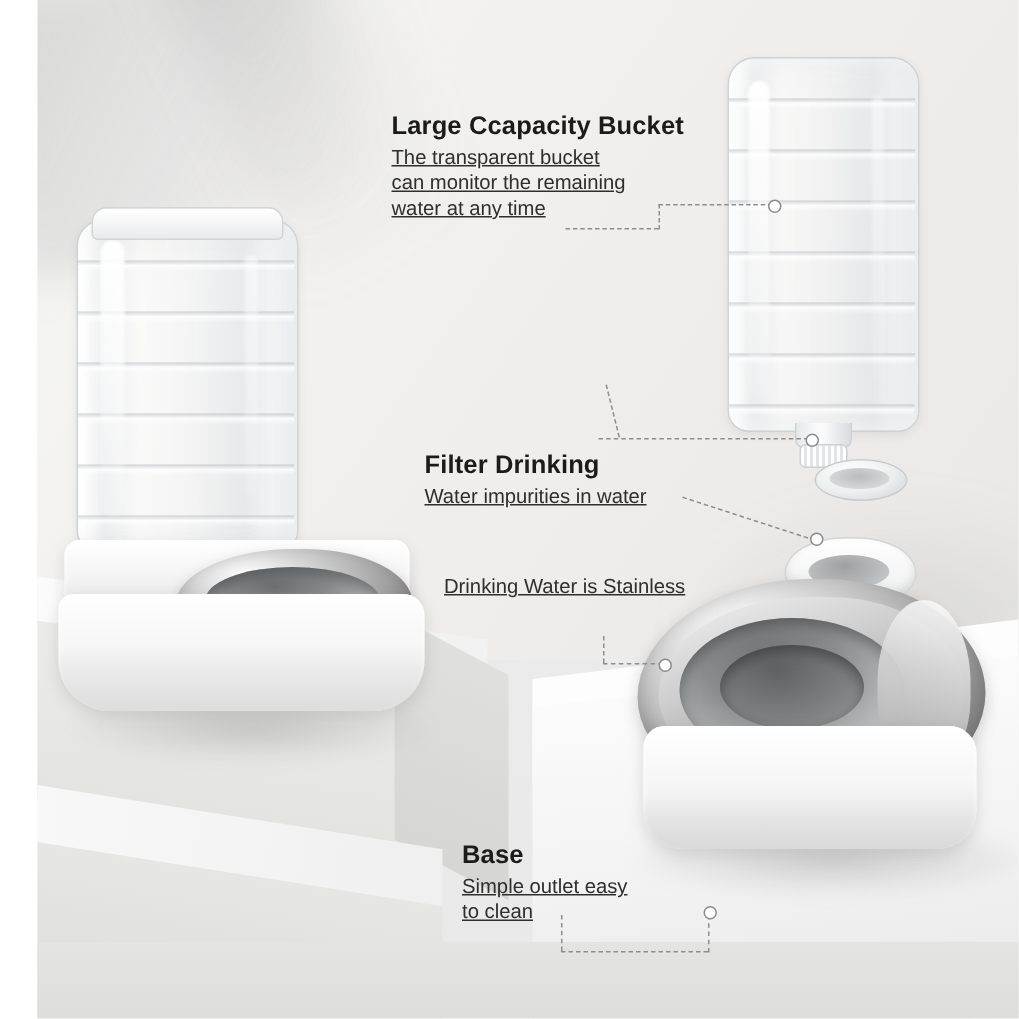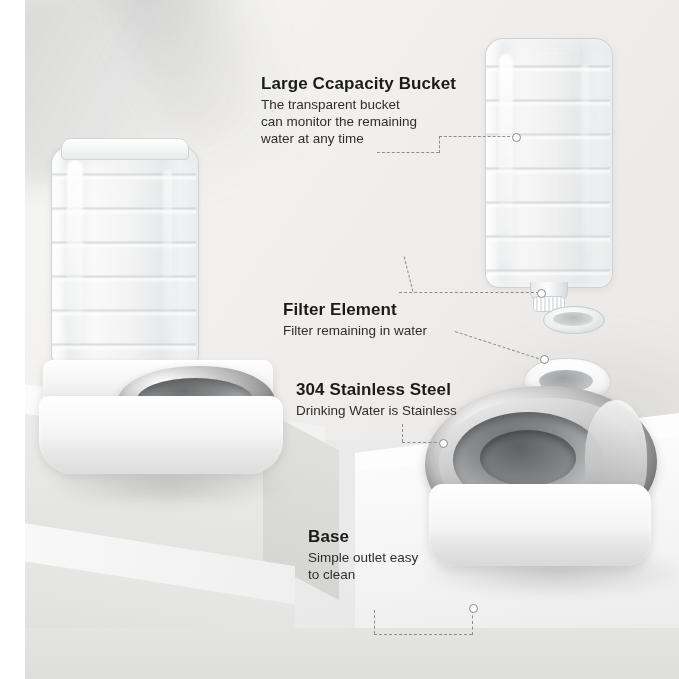--- a/index.html
+++ b/index.html
@@ -186,20 +186,21 @@
     font-weight: bold;
     color: #1b1b1b;
     letter-spacing: 0.1px;
     white-space: nowrap;
   }
   .callout .sub {
     font-size: 13.5px;
     color: #2e2e2e;
     line-height: 1.25;
     margin-top: 3px;
+    text-decoration: underline;
   }
   .leader {
     position: absolute;
     border-bottom: 1.3px dashed #8d8d8d;
   }
   .leader-v {
     position: absolute;
     border-left: 1.3px dashed #8d8d8d;
   }
   .dot {
@@ -321,35 +322,34 @@
   <div class="leader" style="left:352px; top:152px; width:62px;"></div>
   <div class="leader-v" style="left:414px; top:136px; height:17px;"></div>
   <div class="leader" style="left:414px; top:136px; width:76px;"></div>
   <div class="dot" style="left:487px; top:133px;"></div>
 
   <div class="leader-v" style="left:383px; top:256px; height:36px; transform:rotate(-14deg);"></div>
   <div class="leader" style="left:374px; top:292px; width:140px;"></div>
   <div class="dot" style="left:512px; top:289px;"></div>
 
   <div class="callout" style="left:258px; top:300px; width:230px;">
-    <div class="title">Filter Element</div>
-    <div class="sub">Filter remaining in water</div>
+    <div class="title">Filter Drinking</div>
+    <div class="sub">Water impurities in water</div>
   </div>
   <div class="leader" style="left:430px; top:331px; width:88px; transform:rotate(18deg); transform-origin:left center;"></div>
   <div class="dot" style="left:515px; top:355px;"></div>
 
   <div class="callout" style="left:271px; top:380px; width:240px;">
-    <div class="title">304 Stainless Steel</div>
     <div class="sub">Drinking Water is Stainless</div>
   </div>
   <div class="leader-v" style="left:377px; top:424px; height:18px;"></div>
   <div class="leader" style="left:377px; top:442px; width:40px;"></div>
   <div class="dot" style="left:414px; top:439px;"></div>
 
-  <div class="callout" style="left:283px; top:527px; width:200px;">
+  <div class="callout" style="left:283px; top:560px; width:200px;">
     <div class="title">Base</div>
     <div class="sub" style="width:120px;">Simple outlet easy to clean</div>
   </div>
   <div class="leader-v" style="left:349px; top:610px; height:24px;"></div>
   <div class="leader" style="left:349px; top:634px; width:98px;"></div>
   <div class="leader-v" style="left:447px; top:610px; height:25px;"></div>
   <div class="dot" style="left:444px; top:604px;"></div>
 
 </div>
 

